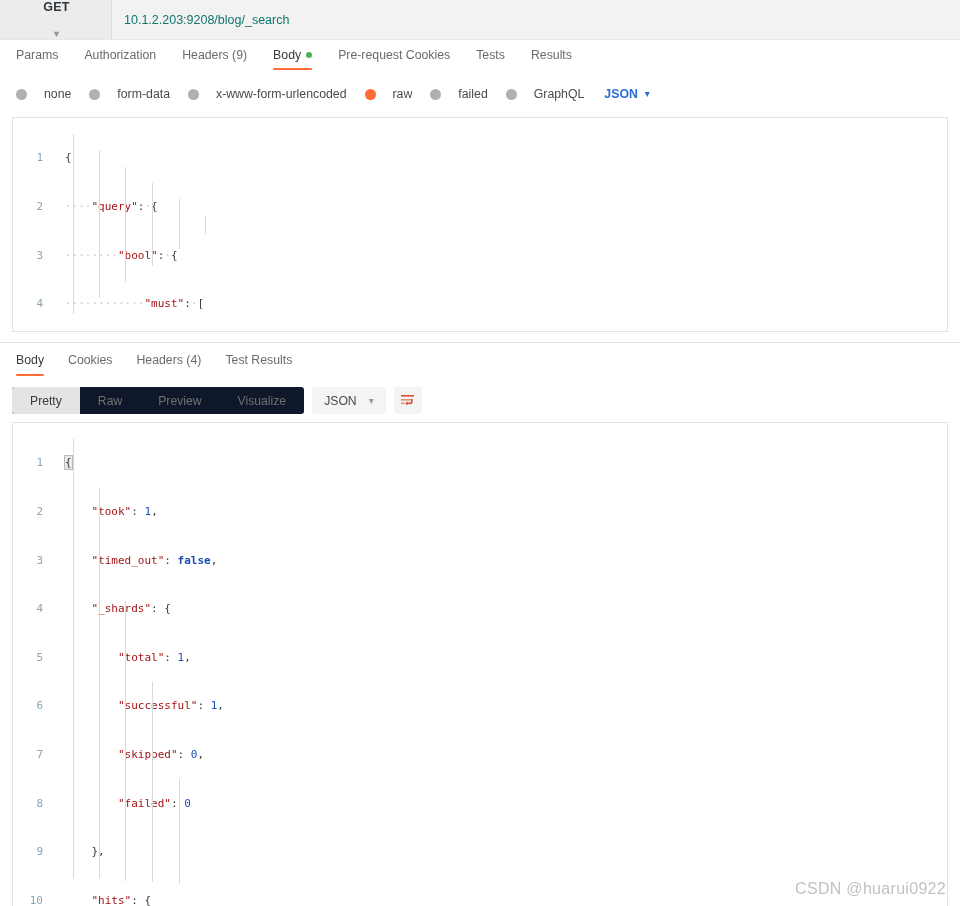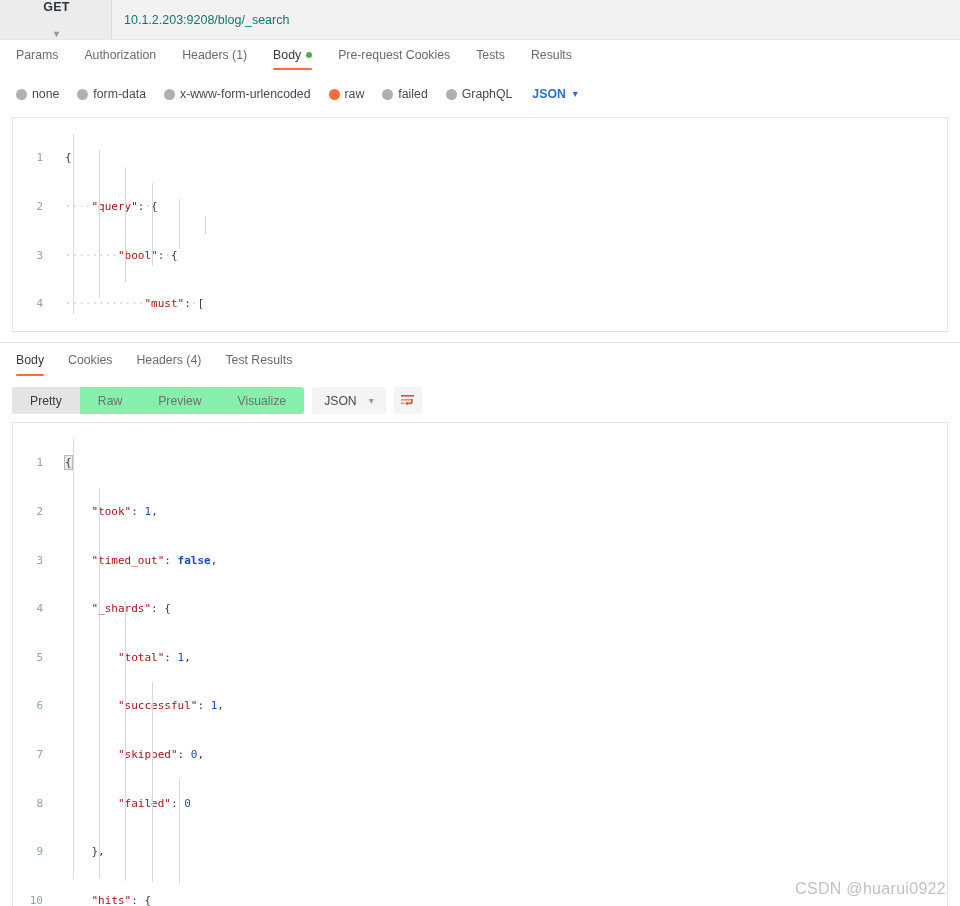--- a/index.html
+++ b/index.html
@@ -50,21 +50,21 @@
     display: inline-block; width: 6px; height: 6px; border-radius: 50%;
     background: #4caf50; margin-left: 5px; vertical-align: 1px;
   }
 
   
   .body-type-row {
     display: flex; align-items: center;
     height: 26px; padding: 0 16px; margin-top: 8px;
     font-size: 12.3px; color: #4a4a4a; gap: 9px;
   }
-  .radio-item { display: flex; align-items: center; gap: 5px; margin-right: 9px; white-space: nowrap; }
+  .radio-item { display: flex; align-items: center; gap: 17px; margin-right: 9px; white-space: nowrap; }
   .radio {
     width: 11px; height: 11px; border-radius: 50%;
     background: #b0b0b0; display: inline-block; flex: none;
   }
   .radio.on { background: #ff6c37; }
   .json-sel {
     display: flex; align-items: center; gap: 7px;
     color: #2b6cd4; font-size: 12.3px; font-weight: bold;
     margin-left: 2px;
   }
@@ -115,21 +115,21 @@
   .resp-tab { position: relative; padding-bottom: 9px; white-space: nowrap; }
   .resp-tab.active { color: #3a3a3a; }
   .resp-tab.active::after {
     content: ""; position: absolute; left: 0; right: 0; bottom: 0;
     height: 2px; background: #ff6c37; border-radius: 1px;
   }
 
   .view-row { display: flex; align-items: center; padding: 0 12px; margin-top: 8px; gap: 8px; }
   .seg {
     display: flex; align-items: center;
-    background: #86efac; border-radius: 3px; overflow: hidden; height: 27px;
+    background: #0f172a; border-radius: 3px; overflow: hidden; height: 27px;
   }
   .seg-btn {
     padding: 0 18px; height: 27px; display: flex; align-items: center;
     font-size: 12.2px; color: #707070;
   }
   .seg-btn.active { background: #e4e4e4; color: #3a3a3a; }
   .fmt-sel {
     display: flex; align-items: center; gap: 12px;
     background: #f4f4f4; border-radius: 3px; height: 27px;
     padding: 0 12px; font-size: 12.2px; color: #4a4a4a;
@@ -160,21 +160,21 @@
   </div>
 
   <div class="req-tabs">
     <div class="req-tab">
       <span>Params</span>
     </div>
     <div class="req-tab">
       <span>Authorization</span>
     </div>
     <div class="req-tab">
-      <span>Headers (1)</span>
+      <span>Headers (9)</span>
     </div>
     <div class="req-tab active">
       <span>Body</span><span class="green-dot"></span>
     </div>
     <div class="req-tab">
       <span>Pre-request Cookies</span>
     </div>
     <div class="req-tab">
       <span>Tests</span>
     </div>

